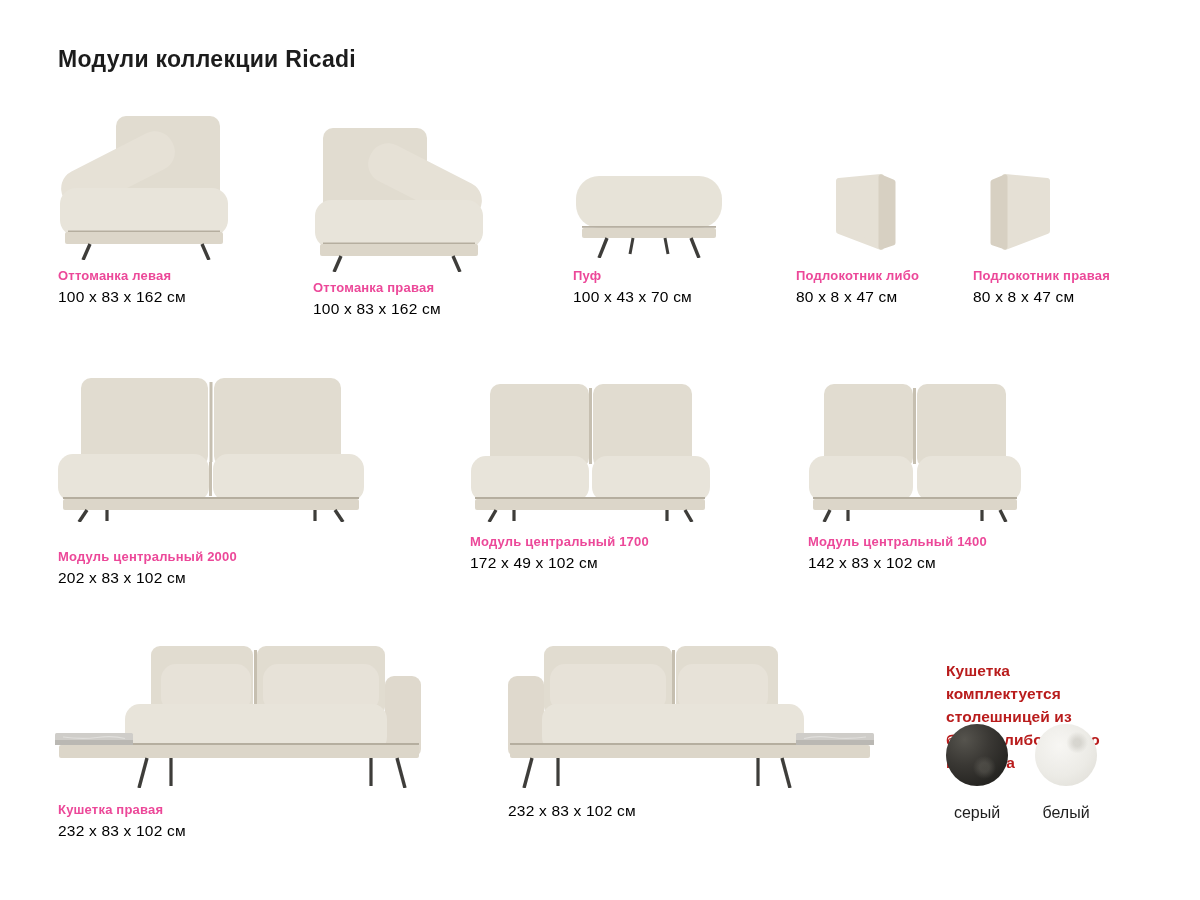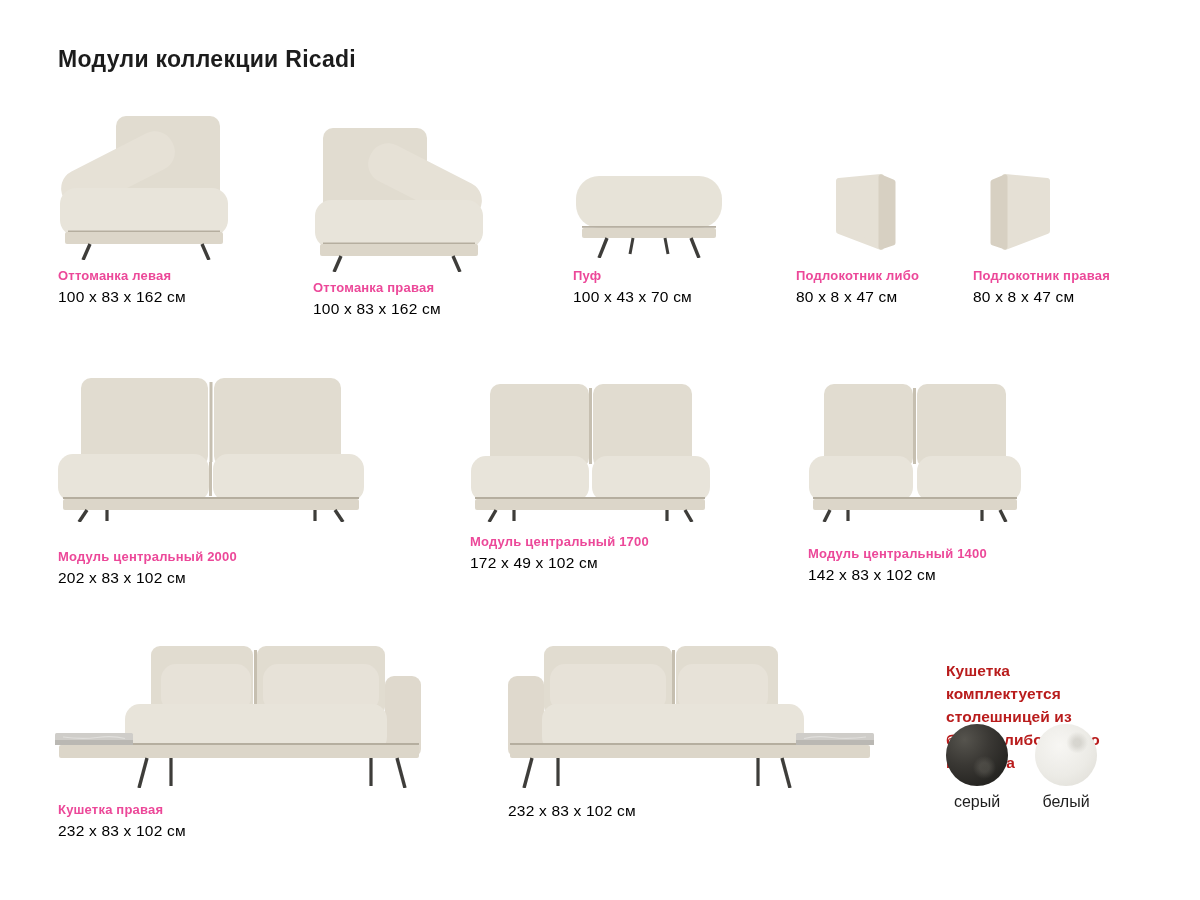--- a/index.html
+++ b/index.html
@@ -33,21 +33,21 @@
   .swatch-gray {
     background:
       radial-gradient(circle at 62% 70%, rgba(120,118,110,.35) 0 8%, rgba(0,0,0,0) 20%),
       radial-gradient(circle at 30% 25%, #56544e 0%, #3a3834 40%, #262522 75%, #1f1e1b 100%);
   }
   .swatch-white {
     background:
       radial-gradient(circle at 68% 30%, rgba(190,188,180,.5) 0 6%, rgba(0,0,0,0) 18%),
       radial-gradient(circle at 40% 35%, #f7f6f3 0%, #ecebe6 55%, #dddbd4 100%);
   }
-  .swatch-label { margin-top:7px; font-size:16px; font-weight:400; color:#1d1d1d; }
+  .swatch-label { margin-top:18px; font-size:16px; font-weight:400; color:#1d1d1d; }
 </style>
 </head>
 <body>
 
 <div class="page">
 
   <h1 class="title">Модули коллекции Ricadi</h1>
 
   <div class="module" style="left:58px; top:108px;">
     <div class="art" style="width:172px; height:152px;">
@@ -191,21 +191,21 @@
         <rect x="3" y="82" width="104" height="46" rx="15" fill="#e8e4da"></rect>
         <rect x="111" y="82" width="104" height="46" rx="15" fill="#e8e4da"></rect>
         <rect x="7" y="123" width="204" height="2" fill="#b5ae9f"></rect>
         <rect x="7" y="125" width="204" height="11" rx="2" fill="#dcd6c9"></rect>
         <path d="M24 136 L18 148" stroke="#3e3d3a" stroke-width="3.4" fill="none"></path>
         <path d="M42 136 L42 147" stroke="#3e3d3a" stroke-width="3.2" fill="none"></path>
         <path d="M194 136 L200 148" stroke="#3e3d3a" stroke-width="3.4" fill="none"></path>
         <path d="M176 136 L176 147" stroke="#3e3d3a" stroke-width="3.2" fill="none"></path>
       </svg>
     </div>
-    <div class="label" style="margin-top:24px;">
+    <div class="label" style="margin-top:12px;">
       <div class="name">Модуль центральный 1400</div>
       <div class="dims">142 x 83 x 102 см</div>
     </div>
   </div>
 
   <div class="module" style="left:58px; top:640px;">
     <div class="art" style="width:368px; height:148px; margin-left:-3px;">
       <svg width="368" height="148" viewBox="0 0 368 148">
         <rect x="330" y="36" width="36" height="82" rx="9" fill="#dfd9cd"></rect>
         <rect x="96" y="6" width="102" height="70" rx="9" fill="#e1dcd0"></rect>

